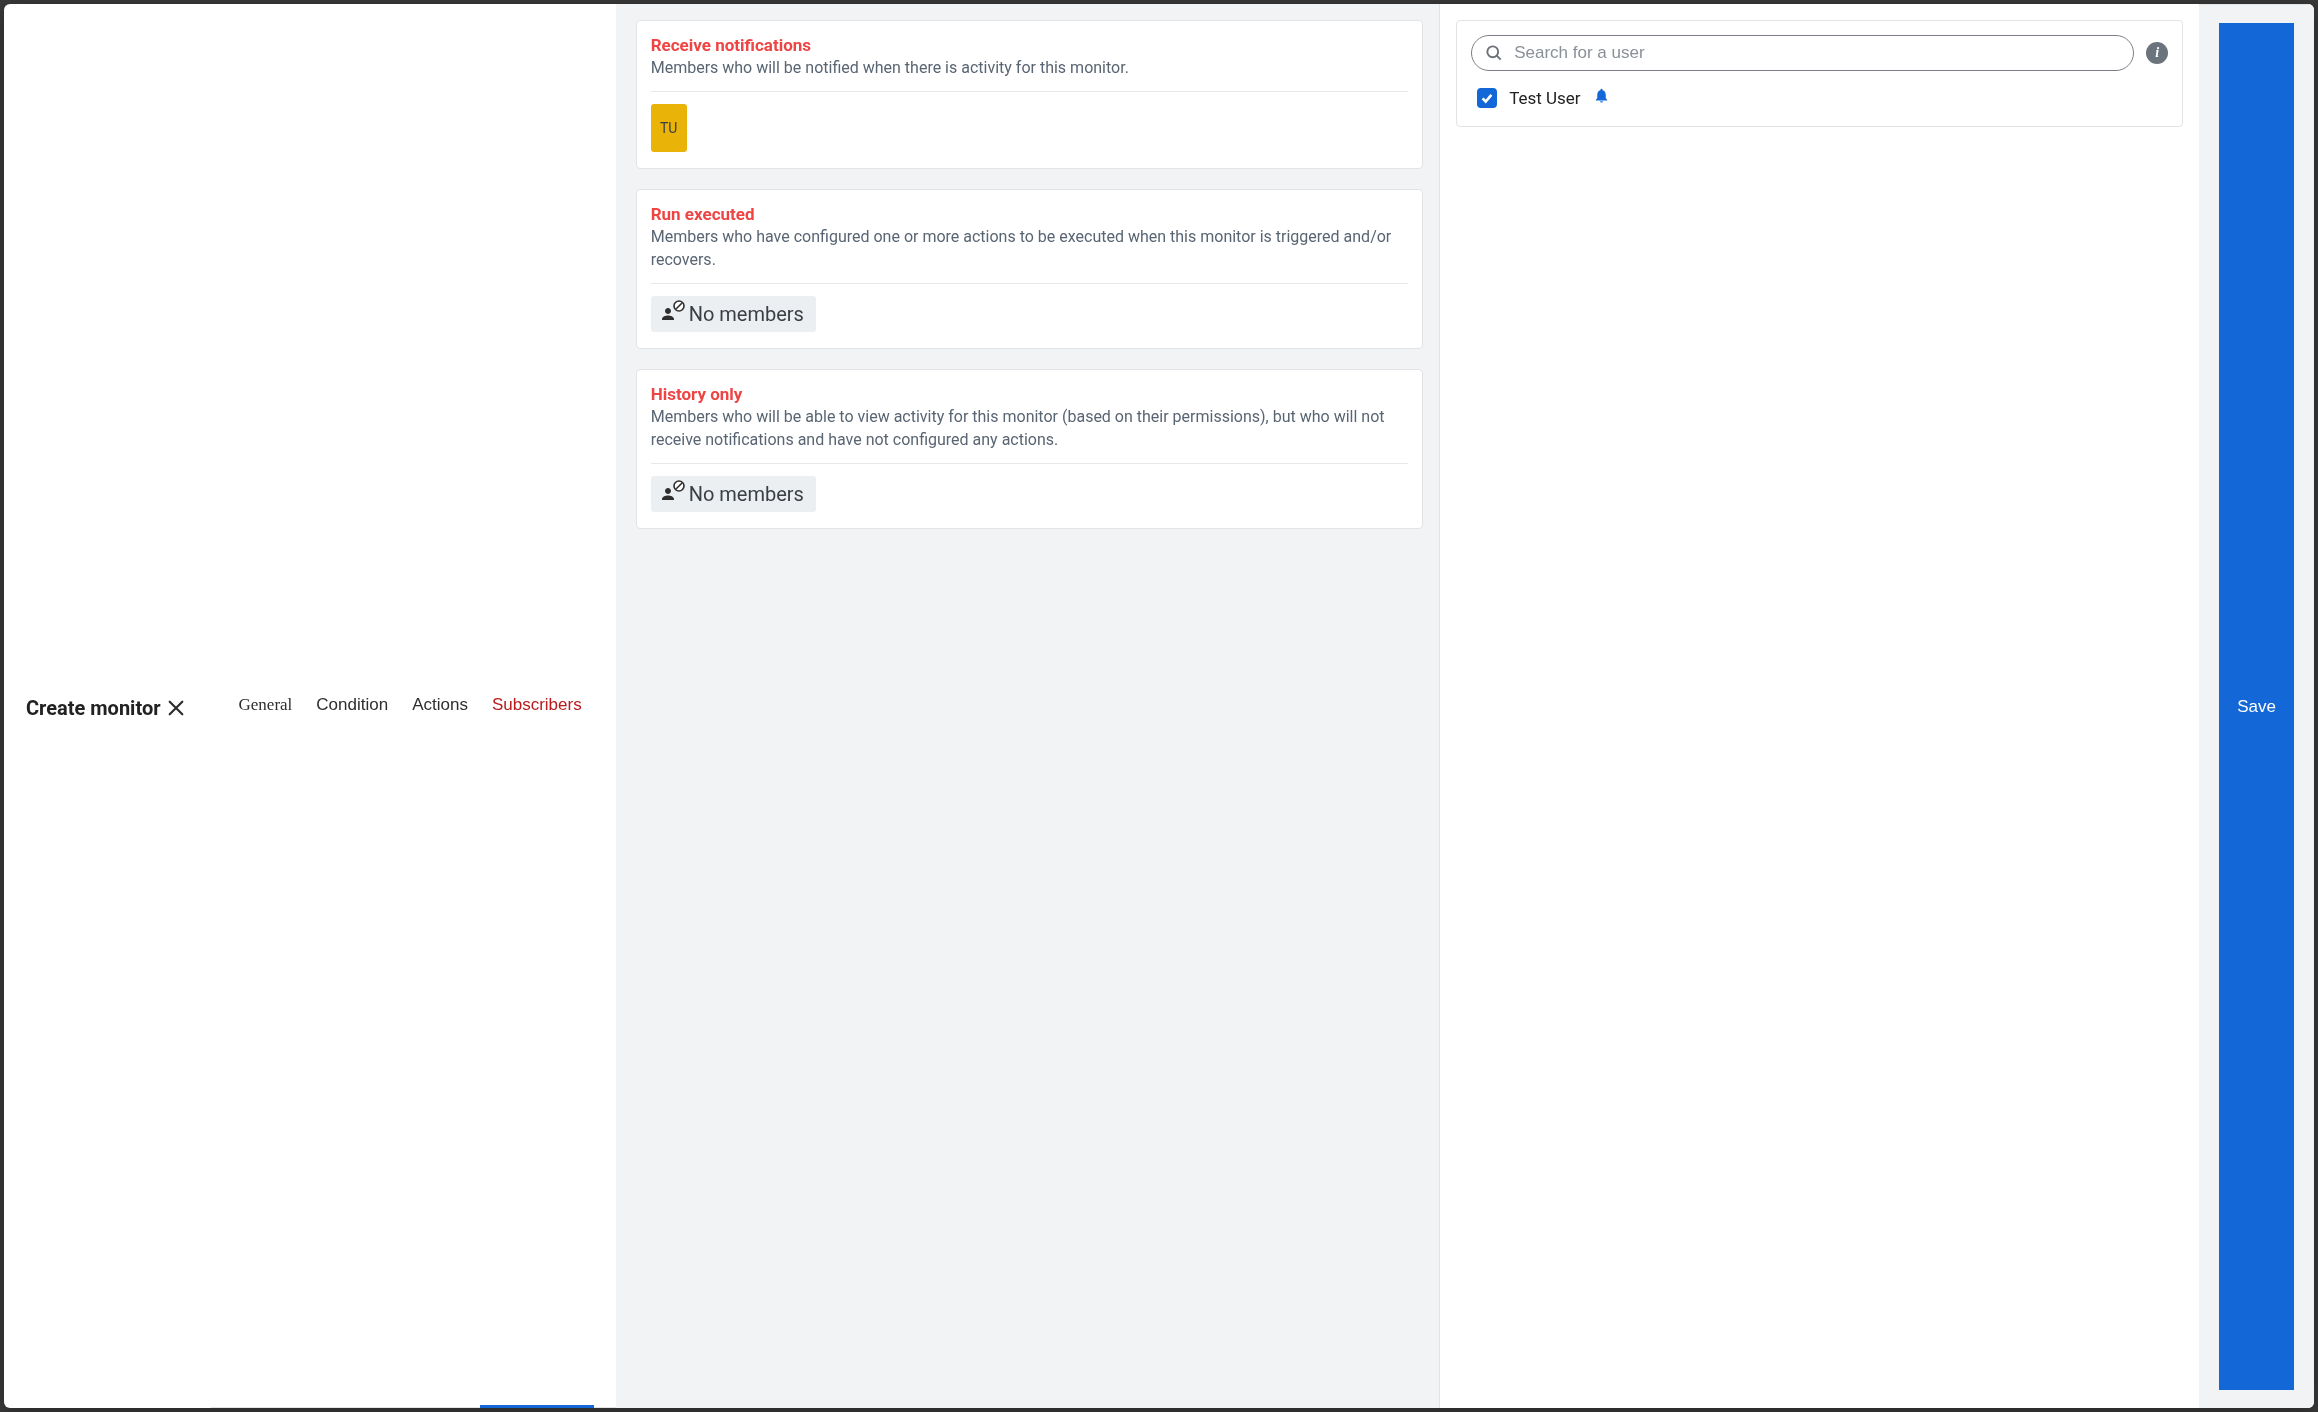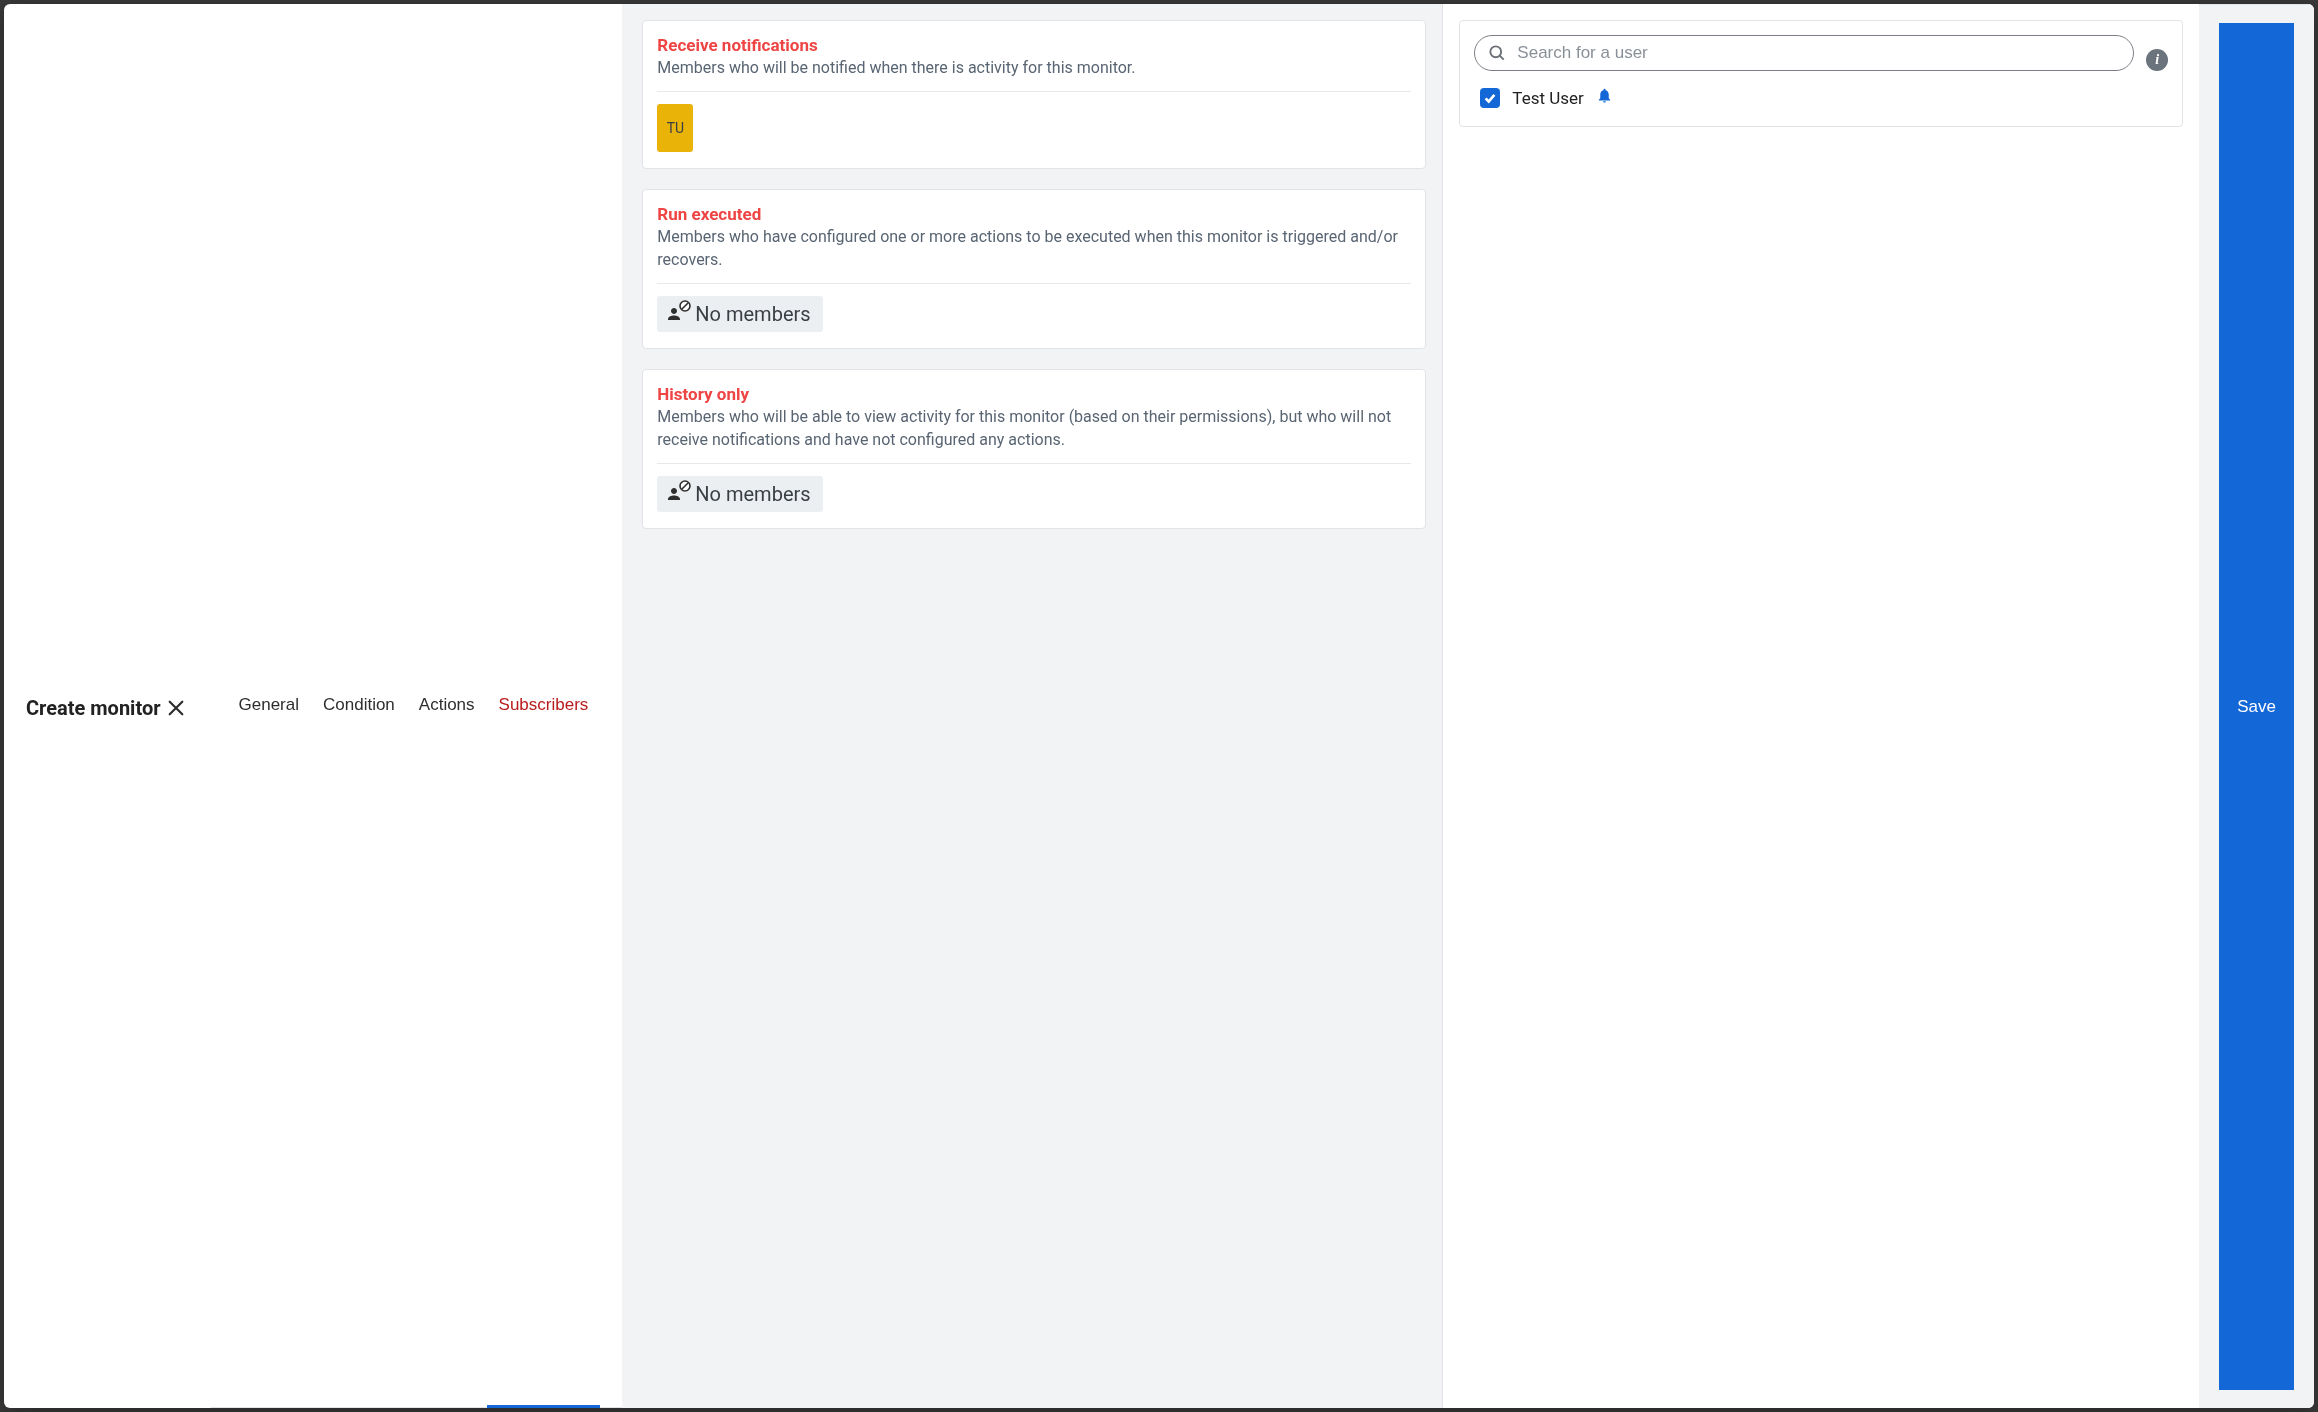--- a/index.html
+++ b/index.html
@@ -50,21 +50,21 @@
   }
   .tab {
     padding: 12px 12px 14px 12px;
     font-size: 17px;
     color: #2e2e2e;
     background: none;
     border: none;
     cursor: pointer;
     position: relative;
   }
-  .tab:first-child { padding-left: 6px; }
+  .tab:first-child { padding-left: 6px; font-family: Liberation Serif, serif; }
   .tab.active {
     color: #b91c1c;
     font-weight: 500;
   }
   .tab.active::after {
     content: "";
     position: absolute;
     left: 0; right: 0; bottom: -1px;
     height: 3px;
     background: #1467d6;
@@ -135,21 +135,21 @@
     border-radius: 3px;
   }
   .empty-chip .icon-wrap { position: relative; width: 22px; height: 20px; }
   .empty-chip svg.person { width: 18px; height: 18px; fill: #2e2e2e; }
   .empty-chip svg.slash {
     position: absolute; top: -4px; right: -4px;
     width: 12px; height: 12px;
   }
   .right-top-row {
     display: flex;
-    align-items: flex-end;
+    align-items: center;
     gap: 12px;
   }
   .search-wrap {
     flex: 1;
     display: flex;
     align-items: center;
     border: 1.5px solid #7b7f85;
     border-radius: 999px;
     padding: 7px 14px 7px 12px;
     gap: 10px;

